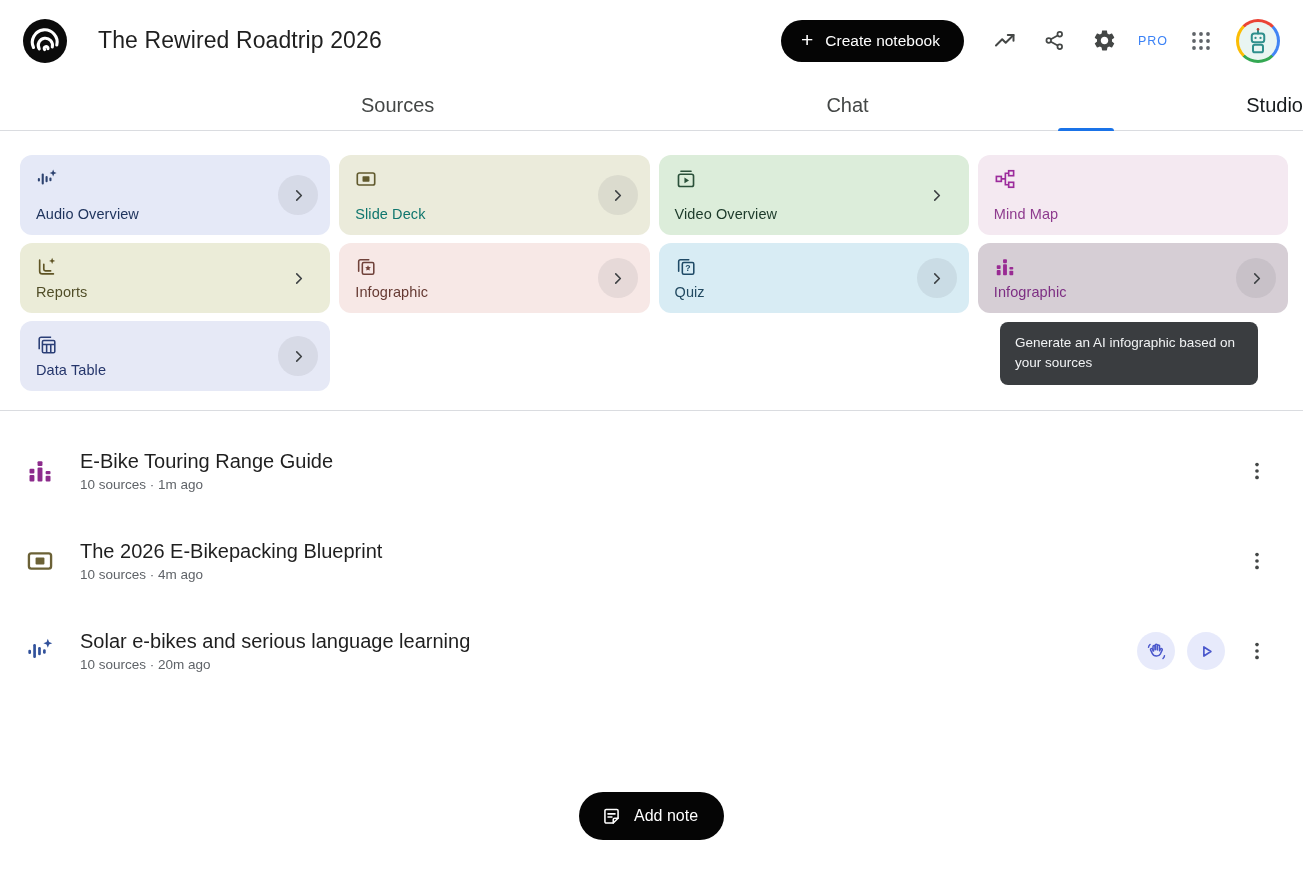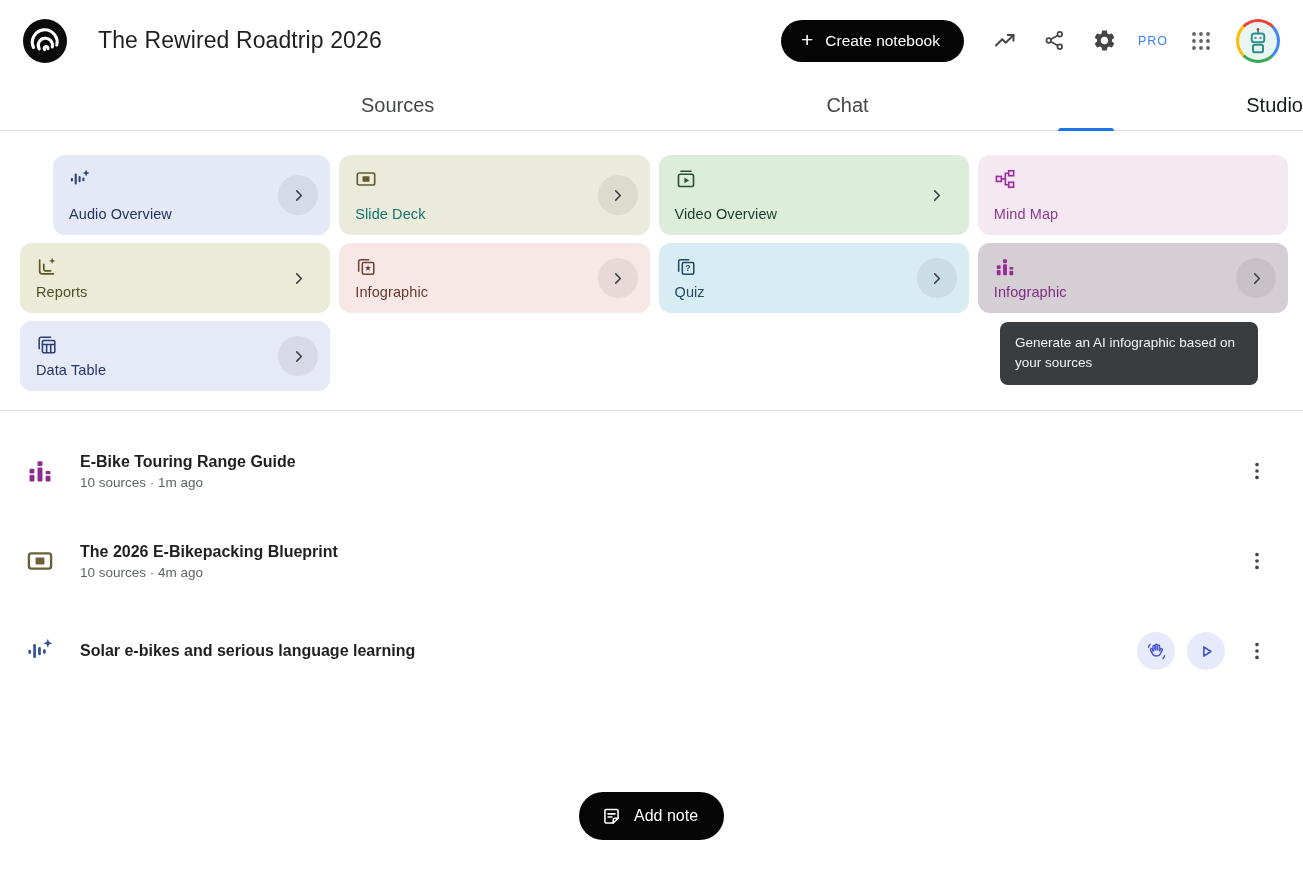--- a/index.html
+++ b/index.html
@@ -56,21 +56,21 @@
 
   .tooltip { position:absolute; top:191px; right:45px; width:258px; border-radius:8px;
     padding:11px 15px; font-size:13.5px; line-height:1.5; color:#f1f3f4; z-index:6; font-weight:400; }
 
   
   .artifact-list { padding:15px 26px 0 26px; }
   .artifact-row { display:flex; align-items:center; height:90px; }
   .artifact-icon { width:28px; height:28px; margin-right:26px; flex:0 0 auto; }
   .artifact-icon svg { width:28px; height:28px; }
   .artifact-text { display:flex; flex-direction:column; gap:4px; }
-  .artifact-title { font-size:16px; color:#1f1f1f; font-weight:700; }
+  .artifact-title { font-size:20px; color:#1f1f1f; font-weight:400; }
   .artifact-meta { font-size:13.5px; color:#5f6368; }
   .artifact-spacer { flex:1; }
   .artifact-actions { display:flex; align-items:center; gap:12px; margin-right:12px; }
   .round-action { width:38px; height:38px; border-radius:50%; border:none; display:flex; align-items:center; justify-content:center; cursor:pointer; }
   .round-action svg { width:21px; height:21px; }
   .more-btn { width:40px; height:40px; border-radius:50%; background:transparent; border:none;
     display:flex; align-items:center; justify-content:center; cursor:pointer; color:#444746; }
 
   
   .addnote-wrap { text-align:center; margin-top:96px; }
@@ -160,21 +160,21 @@
   </button>
   <button class="tab active">
     <span>Studio</span>
     <span class="underline" style="background: rgb(26, 115, 232);"></span>
   </button>
 </div>
 
 <div class="studio">
   <div class="card-grid">
 
-    <div class="card" style="background: rgb(229, 233, 247); color: rgb(32, 53, 94); margin-left: 33px;">
+    <div class="card" style="background: rgb(229, 233, 247); color: rgb(32, 53, 94);">
       <span class="card-icon" style="color: rgb(45, 67, 112);">
         <svg viewBox="0 0 24 24" fill="currentColor">
           <rect x="2" y="11" width="2.3" height="3.6" rx="1.1"></rect>
             <rect x="6.2" y="6" width="2.3" height="12" rx="1.1"></rect>
           <rect x="10.4" y="8.6" width="2.3" height="7" rx="1.1"></rect>
             <rect x="14.6" y="10.4" width="2.3" height="4" rx="1.1"></rect>
           <path d="M18.7 1.6 l1.05 2.75 2.75 1.05 -2.75 1.05 -1.05 2.75 -1.05 -2.75 -2.75 -1.05 2.75 -1.05 z"></path>
         </svg>
       </span>
       <span class="card-label">Audio Overview</span>
@@ -369,20 +369,21 @@
       <svg viewBox="0 0 24 24" fill="currentColor">
         <rect x="2" y="11" width="2.3" height="3.6" rx="1.1"></rect>
           <rect x="6.2" y="6" width="2.3" height="12" rx="1.1"></rect>
         <rect x="10.4" y="8.6" width="2.3" height="7" rx="1.1"></rect>
           <rect x="14.6" y="10.4" width="2.3" height="4" rx="1.1"></rect>
         <path d="M18.7 1.6 l1.05 2.75 2.75 1.05 -2.75 1.05 -1.05 2.75 -1.05 -2.75 -2.75 -1.05 2.75 -1.05 z"></path>
       </svg>
     </span>
     <span class="artifact-text">
       <span class="artifact-title">Solar e-bikes and serious language learning</span>
+      <span class="artifact-meta">10 sources · 20m ago</span>
     </span>
     <span class="artifact-spacer"></span>
     <span class="artifact-actions">
       <button class="round-action" style="background: rgb(231, 234, 251); color: rgb(74, 87, 204);">
         <svg viewBox="0 0 24 24" fill="none" stroke="currentColor" stroke-width="1.7" stroke-linecap="round" stroke-linejoin="round">
           <path d="M8 11.5 V6.4 a1.25 1.25 0 0 1 2.5 0 V10"></path>
           <path d="M10.5 9.8 V4.9 a1.25 1.25 0 0 1 2.5 0 V10"></path>
           <path d="M13 10 V5.8 a1.25 1.25 0 0 1 2.5 0 V11"></path>
           <path d="M15.5 11 l1-1.9 a1.2 1.2 0 0 1 2.1 1.1 l-2.1 4.4 a5.3 5.3 0 0 1 -9.4 -.4 l-1.9-4 a1.25 1.25 0 0 1 2.2-1.15 L8.8 11.4"></path>
           <path d="M4.6 4 a4.6 4.6 0 0 0 -1.7 3.2"></path>

